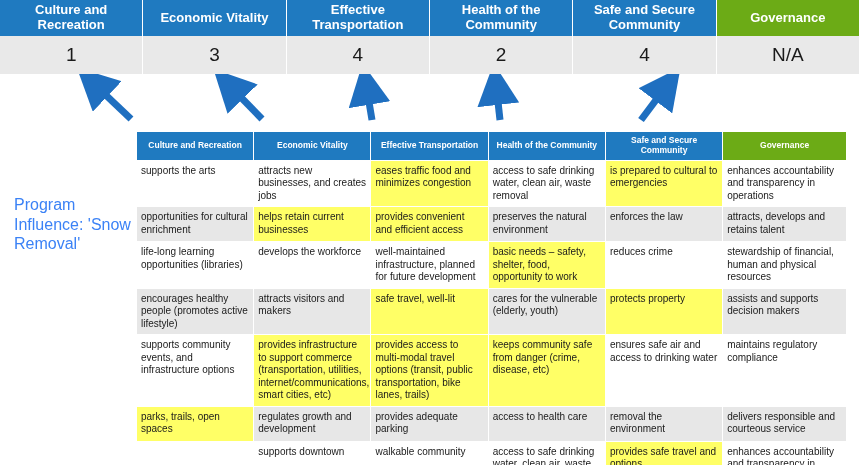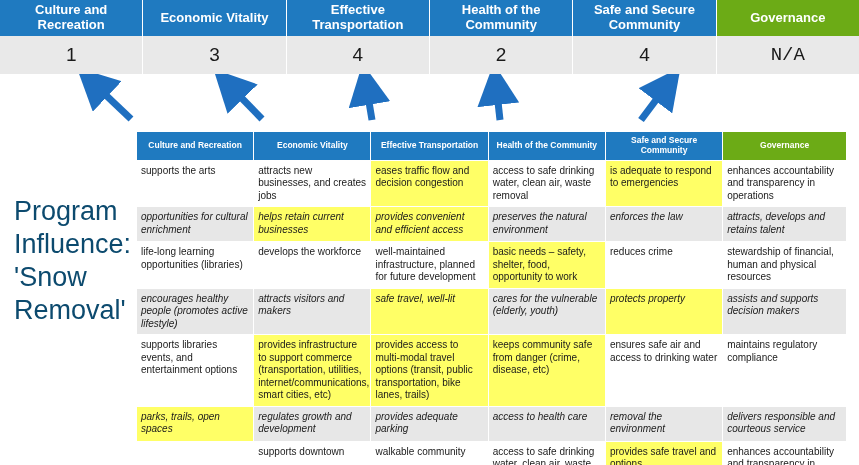--- a/index.html
+++ b/index.html
@@ -57,39 +57,39 @@
     flex: 1 1 0;
     background: #e9e9e9;
     color: #1a1a1a;
     font-size: 19px;
     display: flex;
     align-items: center;
     justify-content: center;
     box-sizing: border-box;
     border-right: 1px solid #ffffff;
   }
-  .score-cell:last-child { border-right: none; font-family: Liberation Mono, monospace; }
+  .score-cell:last-child { border-right: none; }
 
   
   #arrows {
     position: absolute;
     left: 0; top: 74px;
     width: 859px;
     height: 58px;
     pointer-events: none;
   }
 
   
   #caption {
     position: absolute;
     left: 14px;
     top: 195px;
     width: 120px;
-    font-size: 27px;
-    color: #0c4a6e;
+    font-size: 16px;
+    color: #3b82f6;
     line-height: 1.22;
   }
 
   
   #matrix {
     position: absolute;
     left: 136px;
     top: 131px;
     width: 711px;
     border-collapse: collapse;
@@ -109,21 +109,21 @@
   #matrix td {
     font-size: 10px;
     color: #1a1a1a;
     vertical-align: top;
     padding: 4px 4px;
     border: 1px solid #ffffff;
     line-height: 1.25;
     background: #ffffff;
     height: 26px;
   }
-  #matrix tr.alt td { background: #e7e7e7; font-style: italic; }
+  #matrix tr.alt td { background: #e7e7e7; }
   #matrix td.hl { background: #ffff66 !important; }
   #matrix td.blank { background: #ffffff !important; }
   #matrix tr.alt td.blank { background: #e7e7e7 !important; }
 </style>
 </head>
 <body>
 
 <div id="top-band">
   <div class="top-head-cell">Culture and Recreation</div>
   <div class="top-head-cell">Economic Vitality</div>
@@ -173,23 +173,23 @@
       <th>Effective Transportation</th>
       <th>Health of the Community</th>
       <th>Safe and Secure Community</th>
       <th class="gov">Governance</th>
     </tr>
   </thead>
   <tbody>
     <tr>
       <td>supports the arts</td>
       <td>attracts new businesses, and creates jobs</td>
-      <td class="hl">eases traffic flow and decision congestion</td>
+      <td class="hl">eases traffic food and minimizes congestion</td>
       <td>access to safe drinking water, clean air, waste removal</td>
-      <td class="hl">is adequate to respond to emergencies</td>
+      <td class="hl">is prepared to cultural to emergencies</td>
       <td>enhances accountability and transparency in operations</td>
     </tr>
     <tr class="alt">
       <td>opportunities for cultural enrichment</td>
       <td class="hl">helps retain current businesses</td>
       <td class="hl">provides convenient and efficient access</td>
       <td>preserves the natural environment</td>
       <td>enforces the law</td>
       <td>attracts, develops and retains talent</td>
     </tr>
@@ -203,21 +203,21 @@
     </tr>
     <tr class="alt">
       <td>encourages healthy people (promotes active lifestyle)</td>
       <td>attracts visitors and makers</td>
       <td class="hl">safe travel, well-lit</td>
       <td>cares for the vulnerable (elderly, youth)</td>
       <td class="hl">protects property</td>
       <td>assists and supports decision makers</td>
     </tr>
     <tr>
-      <td>supports libraries events, and entertainment options</td>
+      <td>supports community events, and infrastructure options</td>
       <td class="hl">provides infrastructure to support commerce (transportation, utilities, internet/communications, smart cities, etc)</td>
       <td class="hl">provides access to multi-modal travel options (transit, public transportation, bike lanes, trails)</td>
       <td class="hl">keeps community safe from danger (crime, disease, etc)</td>
       <td>ensures safe air and access to drinking water</td>
       <td>maintains regulatory compliance</td>
     </tr>
     <tr class="alt">
       <td class="hl">parks, trails, open spaces</td>
       <td>regulates growth and development</td>
       <td>provides adequate parking</td>

